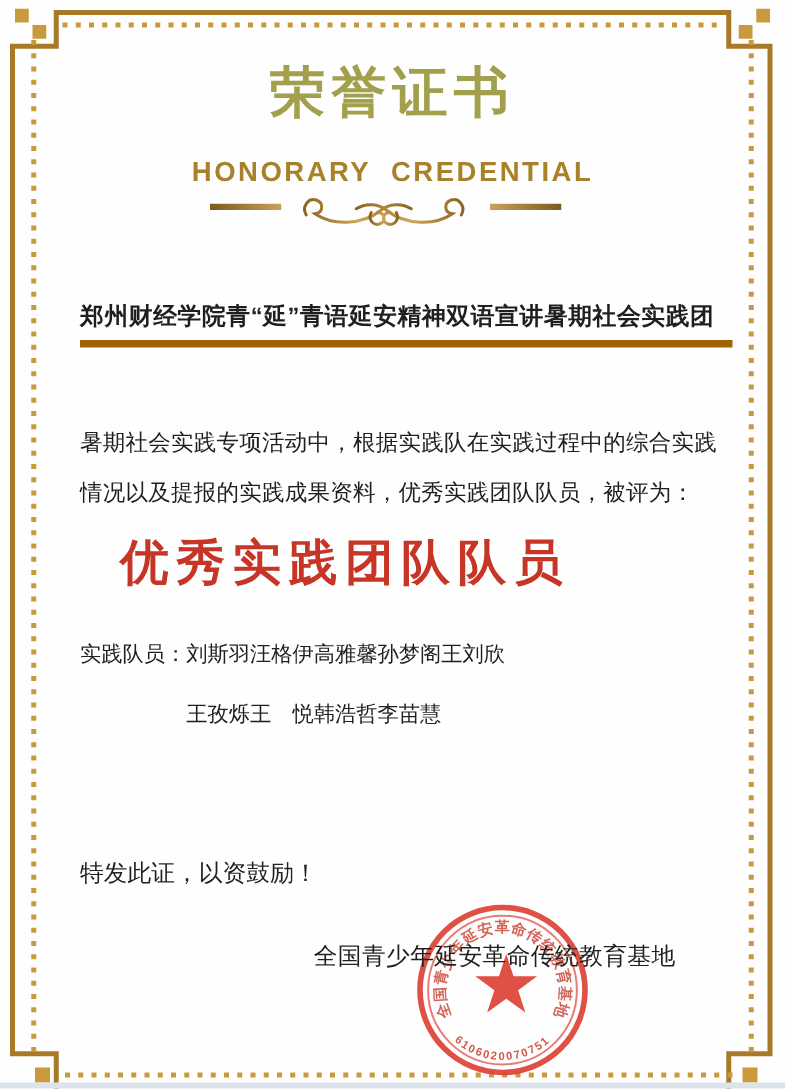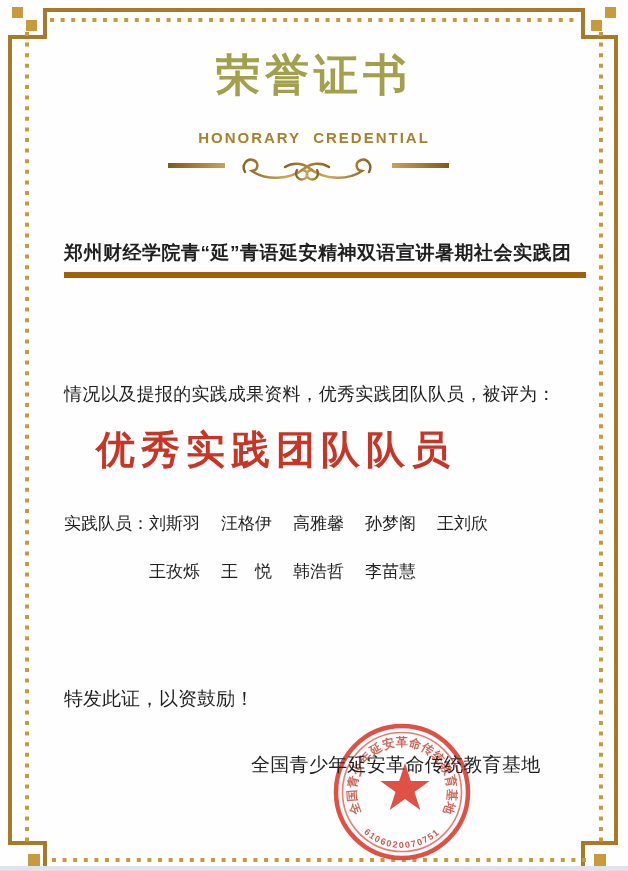--- a/index.html
+++ b/index.html
@@ -13,42 +13,42 @@
     overflow:hidden; font-family:"Liberation Sans", sans-serif; color:var(--text-black);
   }
   .frame{position:absolute; left:0; top:0; pointer-events:none;}
   .title-cn{
     position:absolute; top:56px; left:0; width:628px; text-align:center;
     font-family:Liberation Mono, monospace; font-size:44px; line-height:1;
     font-weight:600; letter-spacing:5px; color:var(--title-gold); white-space:nowrap;
   }
   .title-en{
     position:absolute; top:127px; left:0; width:628px; text-align:center;
-    font-size:15px; line-height:22px; font-weight:bold; letter-spacing:2px;
+    font-size:22px; line-height:22px; font-weight:bold; letter-spacing:2px;
     color:var(--subtitle-gold); white-space:pre;
   }
   .bar{position:absolute; top:163px; width:57px; height:5px;}
   .bar-left{left:168px; background:linear-gradient(90deg,#7d5a1d,#c9a159);}
   .bar-right{left:392px; background:linear-gradient(270deg,#7d5a1d,#c9a159);}
   .flourish{position:absolute; left:237px; top:152px;}
   .recipient{
     position:absolute; left:64px; top:240px; width:522px;
     font-size:19px; font-weight:700; letter-spacing:0.5px;
     border-bottom:6px solid #a16207; padding-bottom:6px; white-space:nowrap;
   }
   .body-line{position:absolute; left:64px; font-size:18px; letter-spacing:0.2px; white-space:nowrap;}
   .body-line.indent{left:104px;}
   .bl-1{top:302px;} .bl-2{top:342px;} .bl-3{top:382px;}
   .award{
     position:absolute; top:423px; left:0; width:552px; text-align:center;
     font-family:"Liberation Serif", serif; font-size:39px; font-weight:800;
     letter-spacing:6px; color:var(--award-red); white-space:nowrap;
   }
   .members-row{position:absolute; display:flex; align-items:flex-end; font-size:17px; white-space:pre;}
-  .members-row .names{display:flex; gap:21px;}
+  .members-row .names{display:flex; }
   .row1{left:64px; top:512px;}
   .row2{left:149px; top:560px;}
   .closing{position:absolute; left:64px; top:686px; font-size:19px; white-space:nowrap;}
   .issuer{position:absolute; left:251px; top:752px; font-size:19px; letter-spacing:0.3px; white-space:nowrap;}
   .date{position:absolute; left:352px; top:794px; font-size:19px; letter-spacing:1px; white-space:nowrap;}
   .seal{position:absolute; left:332px; top:722px; opacity:0.93;}
   .seal-arc-text{fill:#d05a4d; font-size:12px; letter-spacing:0.5px; font-weight:bold;
     font-family:"Liberation Sans", sans-serif;}
   .seal-code{fill:#cf4a3f; font-size:9px; letter-spacing:1.5px; font-weight:bold;
     font-family:"Liberation Sans", sans-serif;}
@@ -92,20 +92,21 @@
     </defs>
     <g stroke="url(#goldgrad)" stroke-width="2.4" fill="none" stroke-linecap="round">
       <path d="M8,20 C4,13 10,6 16,8 C22,10 22,18 15,19 C28,28 52,29 68,16 C74,11 84,10 92,15"></path>
       <path d="M132,20 C136,13 130,6 124,8 C118,10 118,18 125,19 C112,28 88,29 72,16 C66,11 56,10 48,15"></path>
       <path d="M60,18 C57,24 62,29 67,27 C72,25 71,18 65,18 M80,18 C83,24 78,29 73,27 C68,25 69,18 75,18"></path>
     </g>
   </svg>
 
   <div class="recipient">郑州财经学院青“延”青语延安精神双语宣讲暑期社会实践团</div>
 
+  <div class="body-line bl-2">暑期社会实践专项活动中，根据实践队在实践过程中的综合实践</div>
   <div class="body-line bl-3">情况以及提报的实践成果资料，优秀实践团队队员，被评为：</div>
 
   <div class="award">优秀实践团队队员</div>
 
   <div class="members-row row1">
     <span>实践队员：</span><span class="names"><span>刘斯羽</span><span>汪格伊</span><span>高雅馨</span><span>孙梦阁</span><span>王刘欣</span></span>
   </div>
   <div class="members-row row2">
     <span class="names"><span>王孜烁</span><span>王　悦</span><span>韩浩哲</span><span>李苗慧</span></span>
   </div>

